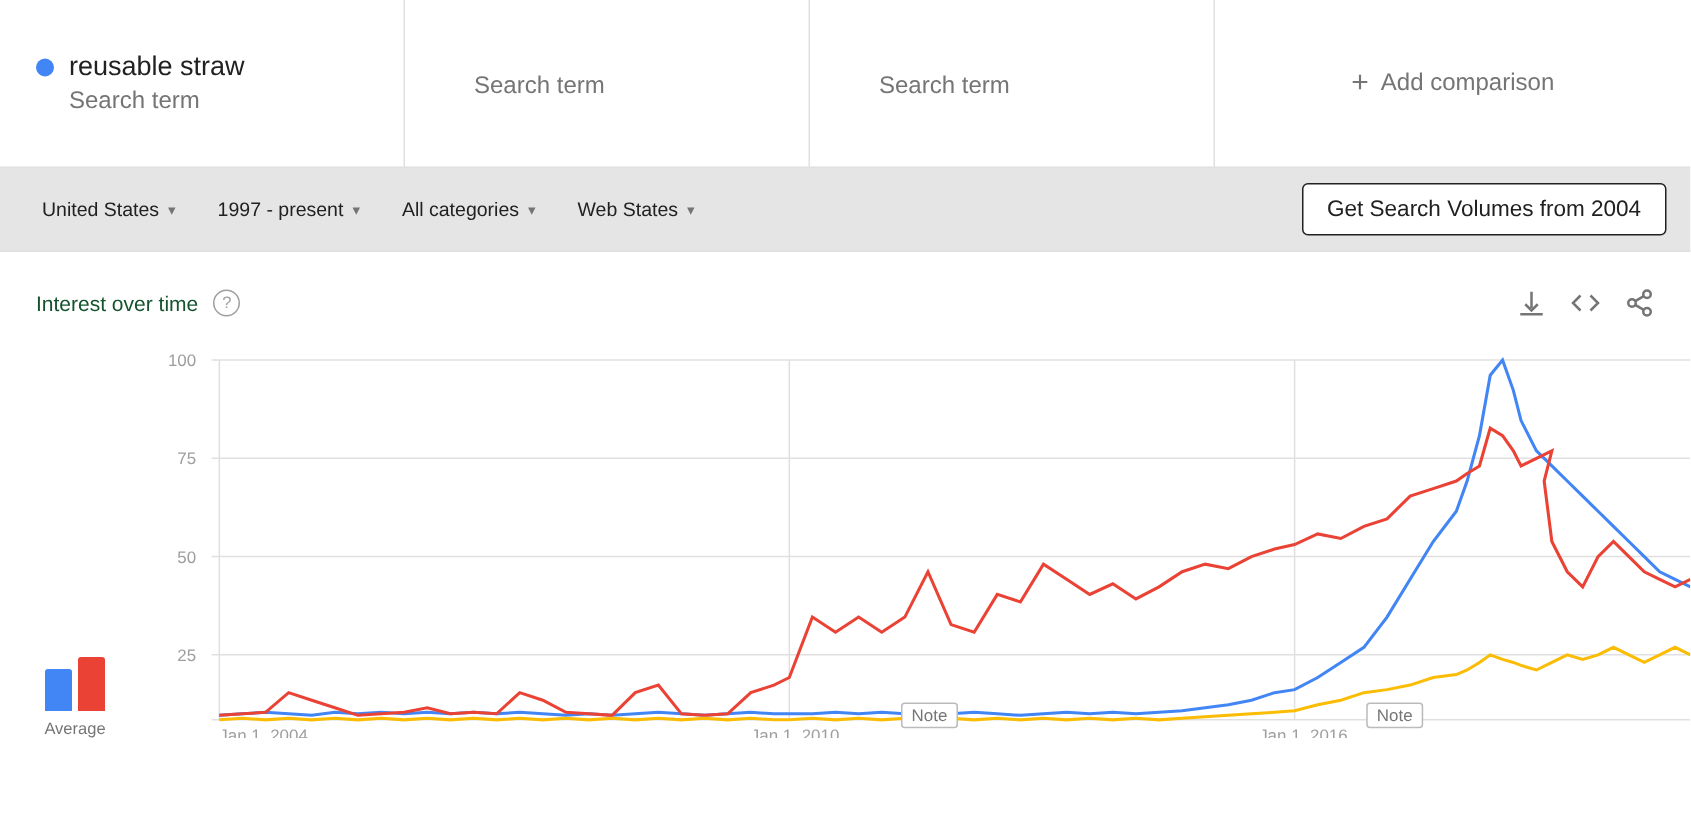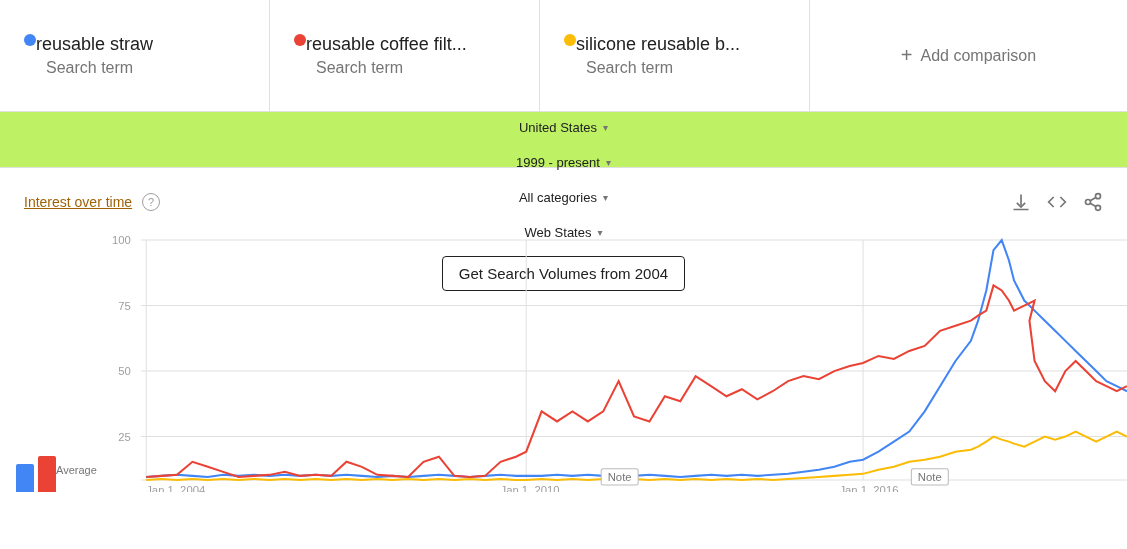--- a/index.html
+++ b/index.html
@@ -16,21 +16,22 @@
       display: flex;
       flex-direction: column;
       justify-content: center;
       padding: 16px 24px;
       border-right: 1px solid #e0e0e0;
       flex: 0 0 270px;
       cursor: pointer;
     }
     .search-term-name {
       display: flex;
-      align-items: flex-start;
+      align-items: center;
+      gap: 10px;
       font-size: 18px;
       font-weight: 400;
       color: #212121;
     }
     .dot {
       width: 12px;
       height: 12px;
       border-radius: 50%;
       flex-shrink: 0;
     }
@@ -50,26 +51,25 @@
       cursor: pointer;
       color: #757575;
       font-size: 16px;
     }
     .plus-icon { font-size: 20px; color: #757575; }
 
     
     .filter-bar {
       display: flex;
       align-items: center;
-      padding: 0 4px;
+      padding: 0 16px;
       height: 56px;
       gap: 4px;
       border-bottom: 1px solid #e0e0e0;
-      background: #bef264;
-      flex-direction: column;
+      background: #e5e5e5;
     }
     .filter-dropdown {
       display: flex;
       align-items: center;
       gap: 6px;
       padding: 8px 12px;
       border-radius: 4px;
       cursor: pointer;
       font-size: 13px;
       color: #212121;
@@ -99,22 +99,21 @@
       justify-content: space-between;
       padding: 8px 24px;
     }
     .chart-title-group {
       display: flex;
       align-items: center;
       gap: 10px;
     }
     .chart-title {
       font-size: 14px;
-      color: #a16207;
-      text-decoration: underline;
+      color: #14532d;
     }
     .help-icon {
       width: 18px;
       height: 18px;
       border-radius: 50%;
       border: 1.5px solid #9e9e9e;
       display: flex;
       align-items: center;
       justify-content: center;
       font-size: 11px;
@@ -138,21 +137,21 @@
 
     
     .chart-container {
       display: flex;
       align-items: flex-end;
       padding: 10px 0 0 0;
       position: relative;
     }
     .avg-section {
       display: flex;
-      flex-direction: row;
+      flex-direction: column;
       align-items: center;
       padding: 0 16px 28px 16px;
       width: 100px;
       flex-shrink: 0;
     }
     .avg-bars {
       display: flex;
       align-items: flex-end;
       gap: 4px;
       height: 50px;
@@ -189,46 +188,38 @@
 
 <div class="search-terms-bar">
   <div class="search-term-item">
     <div class="search-term-name">
       <span class="dot" style="background:#4285F4;"></span>
       <span>reusable straw</span>
     </div>
     <div class="search-term-type">Search term</div>
   </div>
   <div class="search-term-item">
-    <div class="search-term-name">
-      <span class="dot" style="background:#EA4335;"></span>
-      <span>reusable coffee filt...</span>
-    </div>
     <div class="search-term-type">Search term</div>
   </div>
   <div class="search-term-item">
-    <div class="search-term-name">
-      <span class="dot" style="background:#FBBC04;"></span>
-      <span>silicone reusable b...</span>
-    </div>
     <div class="search-term-type">Search term</div>
   </div>
   <div class="add-comparison">
     <span class="plus-icon">+</span>
     <span>Add comparison</span>
   </div>
 </div>
 
 <div class="filter-bar">
   <button class="filter-dropdown">
     <span>United States</span>
     <span class="chevron">▾</span>
   </button>
   <button class="filter-dropdown">
-    <span>1999 - present</span>
+    <span>1997 - present</span>
     <span class="chevron">▾</span>
   </button>
   <button class="filter-dropdown">
     <span>All categories</span>
     <span class="chevron">▾</span>
   </button>
   <button class="filter-dropdown">
     <span>Web States</span>
     <span class="chevron">▾</span>
   </button>

